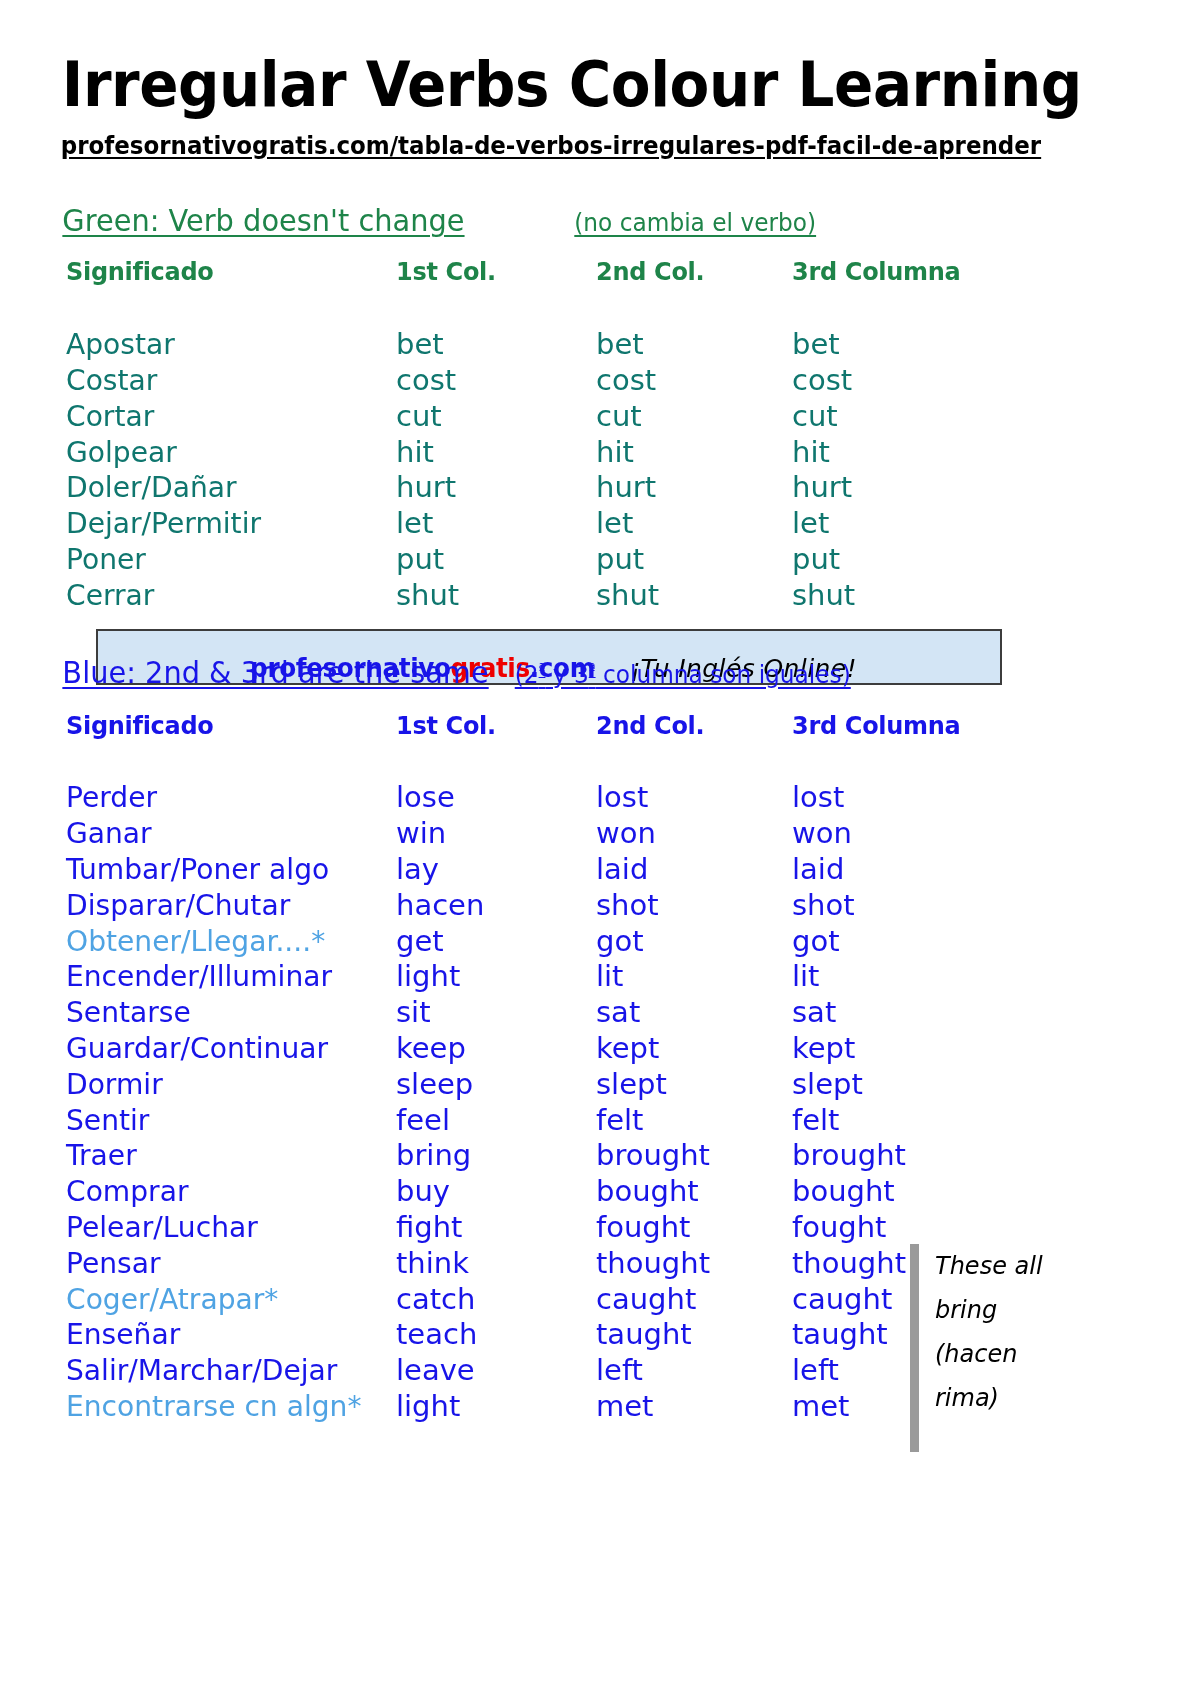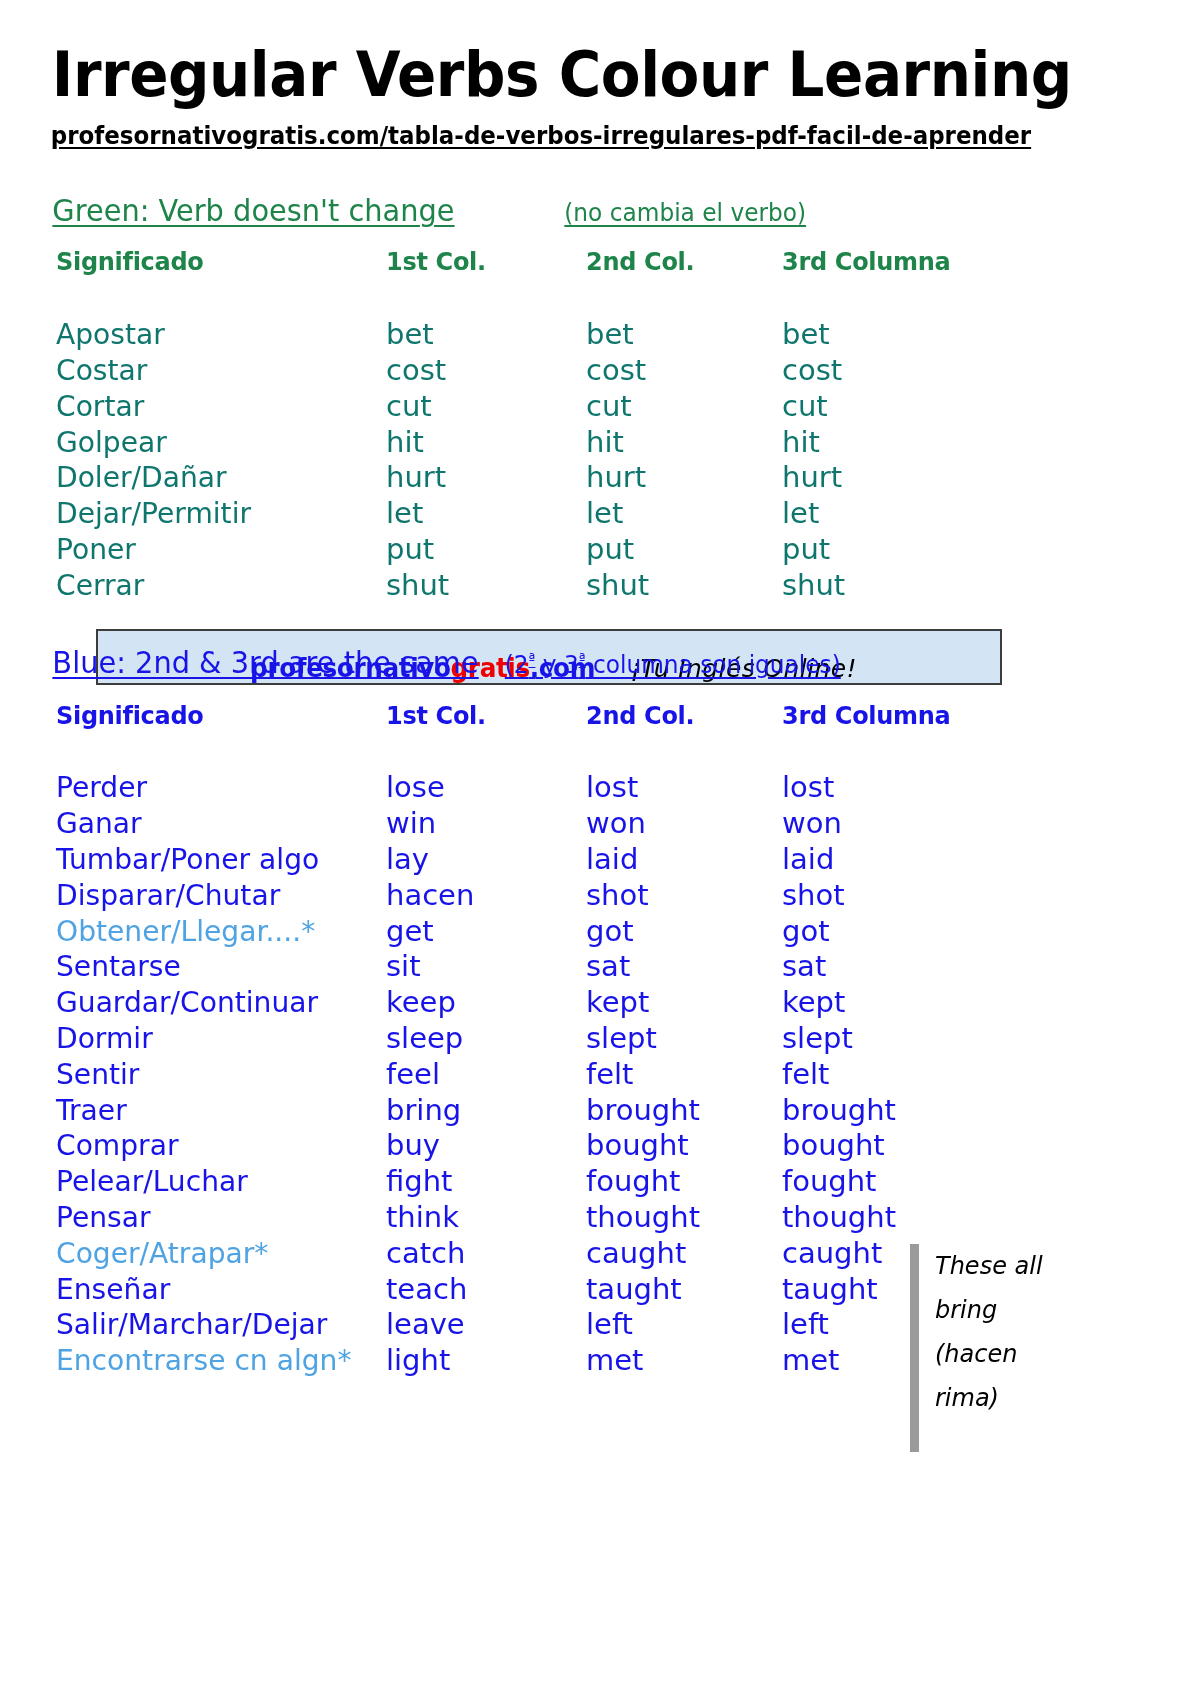--- a/index.html
+++ b/index.html
@@ -12,21 +12,21 @@
     height: 1698px;
     font-family: "Liberation Sans", sans-serif;
     overflow: hidden;
     position: relative;
   }
 
   .page {
     position: relative;
     width: 1200px;
     height: 1196px;
-    padding: 4px;
+    padding: 14px;
     box-sizing: border-box;
   }
 
   
   .title {
     font-family: "DejaVu Sans", sans-serif;
     font-weight: bold;
     font-size: 63px;
     line-height: 1.05;
     color: #000000;
@@ -312,20 +312,26 @@
             <td class="c2"><span>shot</span></td>
             <td class="c3"><span>shot</span></td>
           </tr>
           <tr>
             <td class="c0 lightblue"><span class="squeeze">Obtener/Llegar....*</span></td>
             <td class="c1"><span>get</span></td>
             <td class="c2"><span>got</span></td>
             <td class="c3"><span>got</span></td>
           </tr>
           <tr>
+            <td class="c0"><span class="squeeze">Encender/Illuminar</span></td>
+            <td class="c1"><span>light</span></td>
+            <td class="c2"><span>lit</span></td>
+            <td class="c3"><span>lit</span></td>
+          </tr>
+          <tr>
             <td class="c0"><span class="squeeze">Sentarse</span></td>
             <td class="c1"><span>sit</span></td>
             <td class="c2"><span>sat</span></td>
             <td class="c3"><span>sat</span></td>
           </tr>
           <tr>
             <td class="c0"><span class="squeeze">Guardar/Continuar</span></td>
             <td class="c1"><span>keep</span></td>
             <td class="c2"><span>kept</span></td>
             <td class="c3"><span>kept</span></td>

